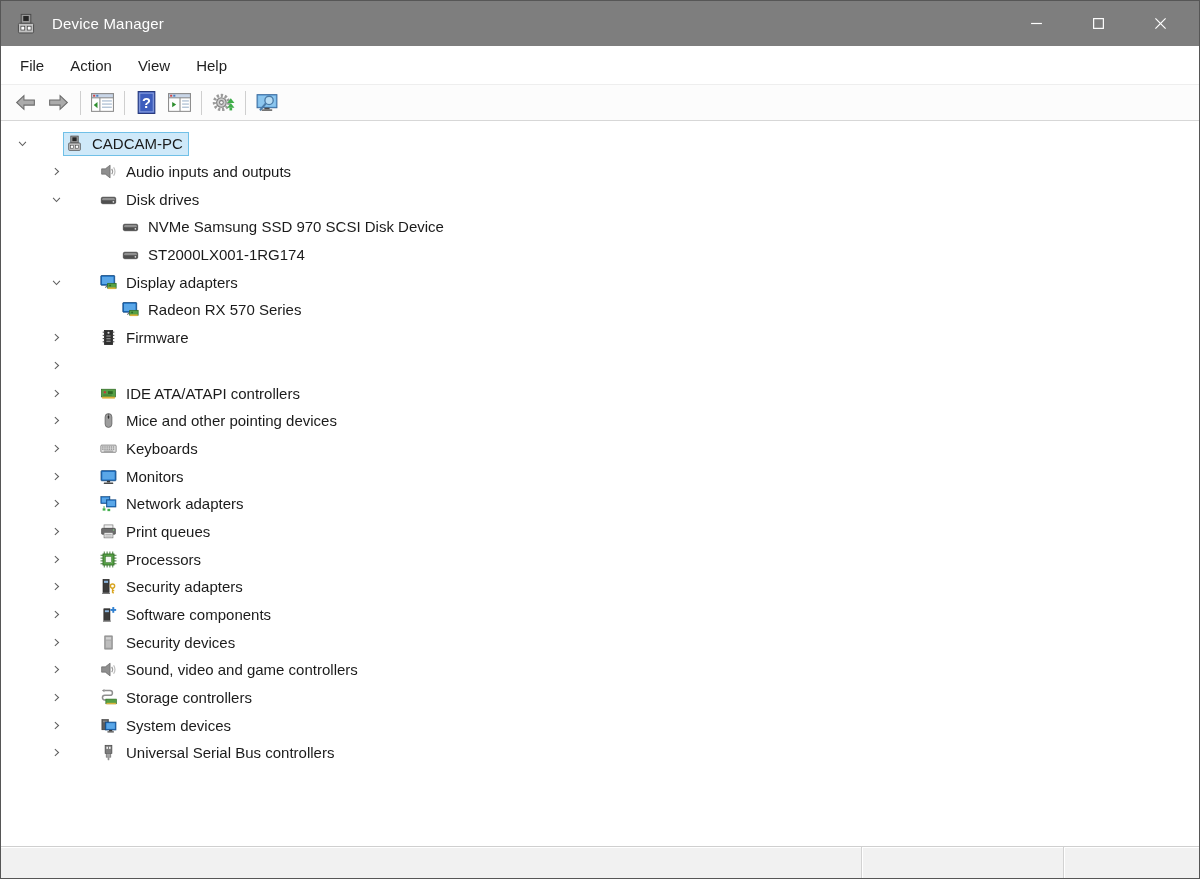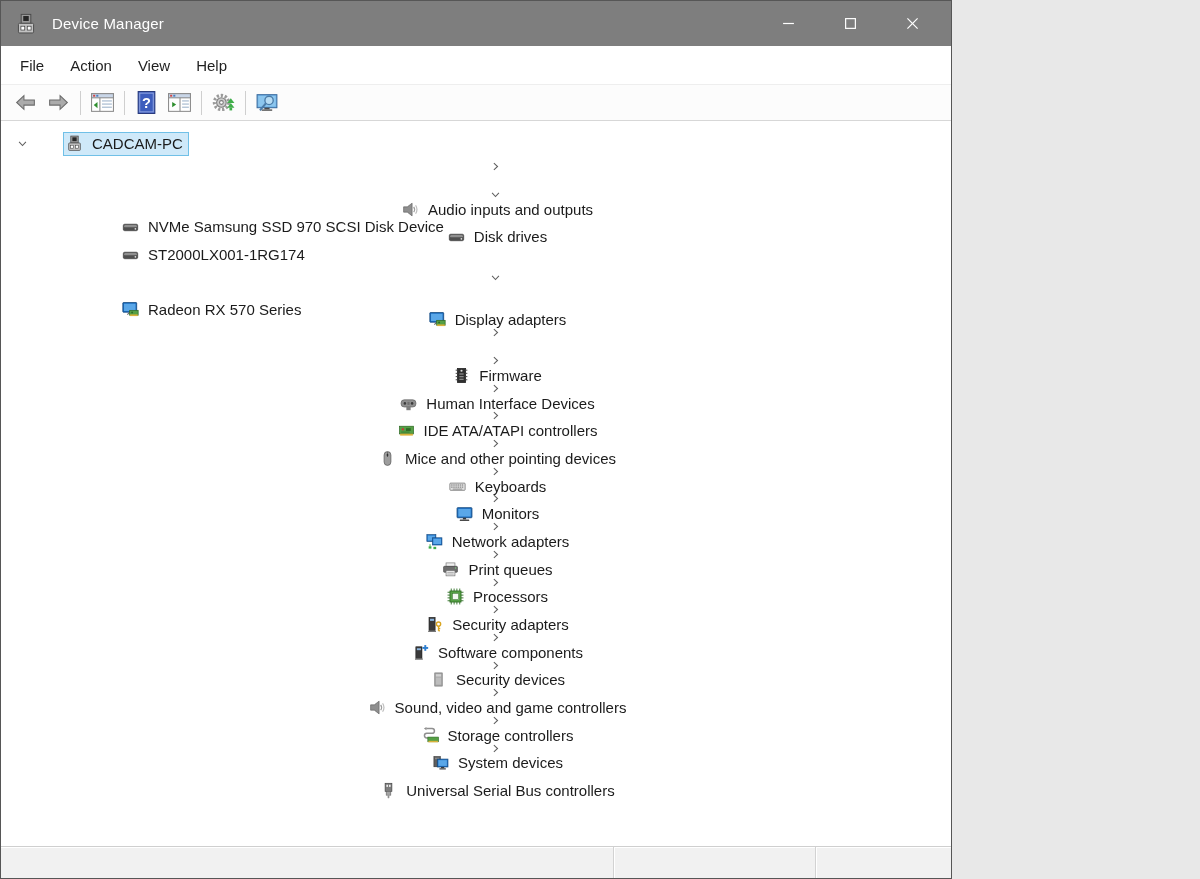--- a/index.html
+++ b/index.html
@@ -1,17 +1,17 @@
 <!DOCTYPE html>
 <html><head>
 <meta charset="utf-8">
 <style>
   * { margin:0; padding:0; box-sizing:border-box; }
   html,body { width:1200px; height:879px; background:#e8e8e8; font-family:"Liberation Sans",sans-serif; }
-  .window { width:952px; height:879px; border:1px solid #565656; background:#a16207; display:flex; flex-direction:column; overflow:hidden; }
+  .window { width:1200px; height:879px; border:1px solid #565656; background:#a16207; display:flex; flex-direction:column; overflow:hidden; }
 
   
   .titlebar { flex:0 0 45px; background:#7e7e7e; display:flex; align-items:center; }
   .title-icon { width:22px; height:22px; margin-left:14px; display:flex; }
   .title-icon svg { width:100%; height:100%; }
   .title-text { color:#ffffff; font-size:15px; margin-left:15px; letter-spacing:.2px; }
   .win-controls { margin-left:auto; display:flex; height:100%; align-items:stretch; padding-right:8px; }
   .win-btn { width:62px; background:transparent; border:none; display:flex; align-items:center; justify-content:center; cursor:default; }
   .win-btn svg { width:13px; height:13px; }
 
@@ -22,21 +22,21 @@
   
   .toolbar { flex:0 0 37px; background:#fcfcfc; border-top:1px solid #eeeeee; border-bottom:1px solid #d7d7d7; display:flex; align-items:center; padding-left:8px; }
   .tool-btn { width:33px; height:30px; border:none; background:transparent; display:flex; align-items:center; justify-content:center; }
   .tool-btn svg { width:25px; height:25px; }
   .tool-sep { width:1px; height:24px; background:#cfcfcf; margin:0 5px; }
 
   
   .tree { flex:1 1 auto; background:#ffffff; overflow:hidden; padding-top:9px; }
   .tree-row { height:27.7px; display:flex; align-items:center; font-size:15px; color:#1b1b1b;gap:24px; }
   .tree-row.lvl0 { padding-left:12px; }
-  .tree-row.lvl1 { padding-left:46px;flex-direction:column; }
+  .tree-row.lvl1 { padding-left:46px; }
   .tree-row.lvl2 { padding-left:68px; }
   .expander { width:18px; height:18px; flex:0 0 18px; margin-right:8px; display:flex; align-items:center; justify-content:center; }
   .expander svg { width:13px; height:13px; }
   .expander.leaf { visibility:hidden; }
   .row-content { display:flex; align-items:center; height:24px; padding:0 5px 0 2px; border:1px solid transparent; }
   .tree-row.selected .row-content { background:#cfe9f9; border-color:#70c0e7; }
   .tree-icon { width:17px; height:17px; flex:0 0 17px; margin-right:9px; display:flex; }
   .tree-icon svg { width:100%; height:100%; }
 
   
@@ -316,32 +316,20 @@
             </svg>
           </span>
           <span>Firmware</span>
         </span>
       </div>
       <div class="tree-row lvl1">
         <span class="expander">
           <svg viewBox="0 0 16 16">
             <path d="M6 3.8 L10.5 8 L6 12.2" fill="none" stroke="#5f5f5f" stroke-width="1.3"></path>
           </svg>
-        </span>
-        <span class="row-content">
-          <span class="tree-icon">
-            <svg viewBox="0 0 16 16">
-              <rect x="1" y="4.5" width="14" height="6.8" rx="3" fill="#8f8f8f" stroke="#5a5a5a" stroke-width="0.6"></rect>
-              <circle cx="4.6" cy="7.9" r="1.2" fill="#3c3c3c"></circle>
-              <circle cx="11.4" cy="7.9" r="1.2" fill="#3c3c3c"></circle>
-              <rect x="7" y="6.5" width="2" height="2.8" fill="#6e6e6e"></rect>
-              <rect x="6" y="11.3" width="4" height="3" fill="#7d7d7d"></rect>
-            </svg>
-          </span>
-          <span>Human Interface Devices</span>
         </span>
       </div>
       <div class="tree-row lvl1">
         <span class="expander">
           <svg viewBox="0 0 16 16">
             <path d="M6 3.8 L10.5 8 L6 12.2" fill="none" stroke="#5f5f5f" stroke-width="1.3"></path>
           </svg>
         </span>
         <span class="row-content">
           <span class="tree-icon">

